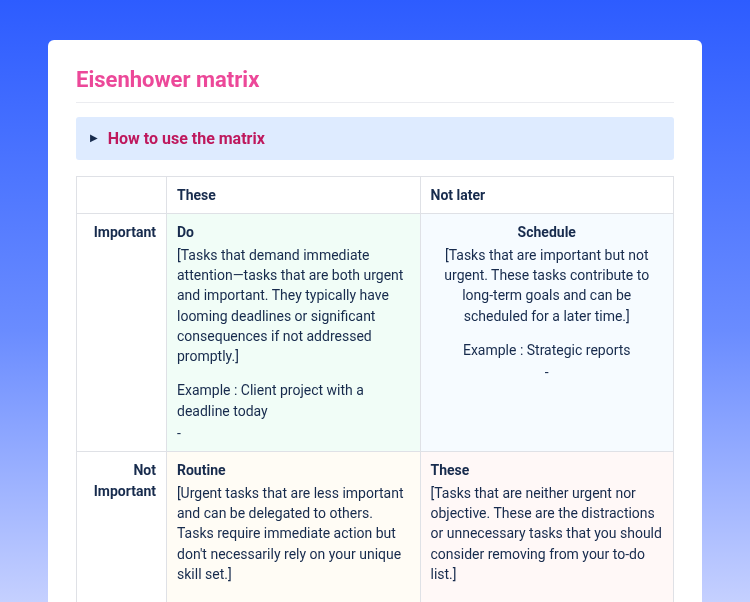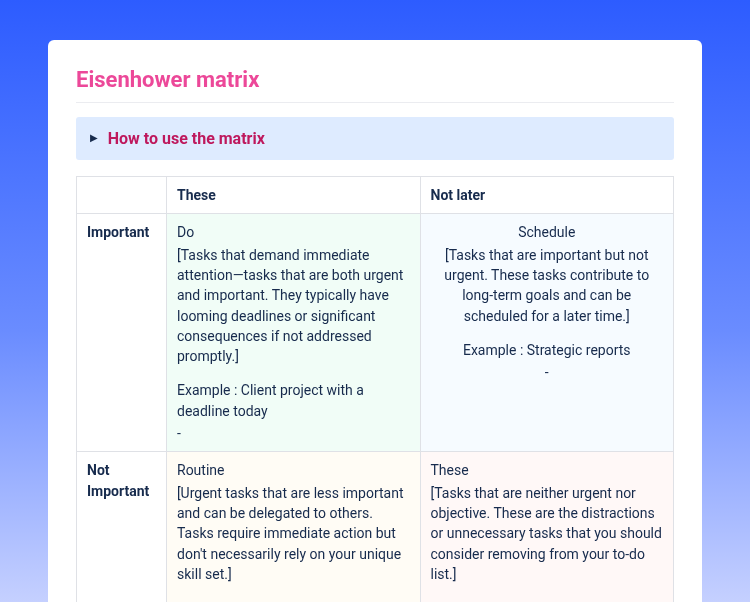--- a/index.html
+++ b/index.html
@@ -62,22 +62,22 @@
     padding: 8px 10px;
     vertical-align: top;
     text-align: left;
     font-size: 14px;
   }
   th {
     font-weight: 700;
     background: #fff;
   }
   th.corner { background: #fff; }
-  td.rowlabel { font-weight: 700; }
-  .qtitle { font-weight: 400; margin-bottom: 2px; }
+  td.rowlabel { font-weight: 700; text-align: right; }
+  .qtitle { font-weight: 700; margin-bottom: 2px; }
   .qdesc { margin-bottom: 14px; }
   .qex-label { }
   .q-do { background: #f1fdf7; }
   .q-sched { background: #f6fbff; text-align: center; }
   .q-deleg { background: #fffcf5; }
   .q-delete { background: #fff8f7; }
   .dash { margin-top: 2px; }
 </style>
 </head>
 <body>

